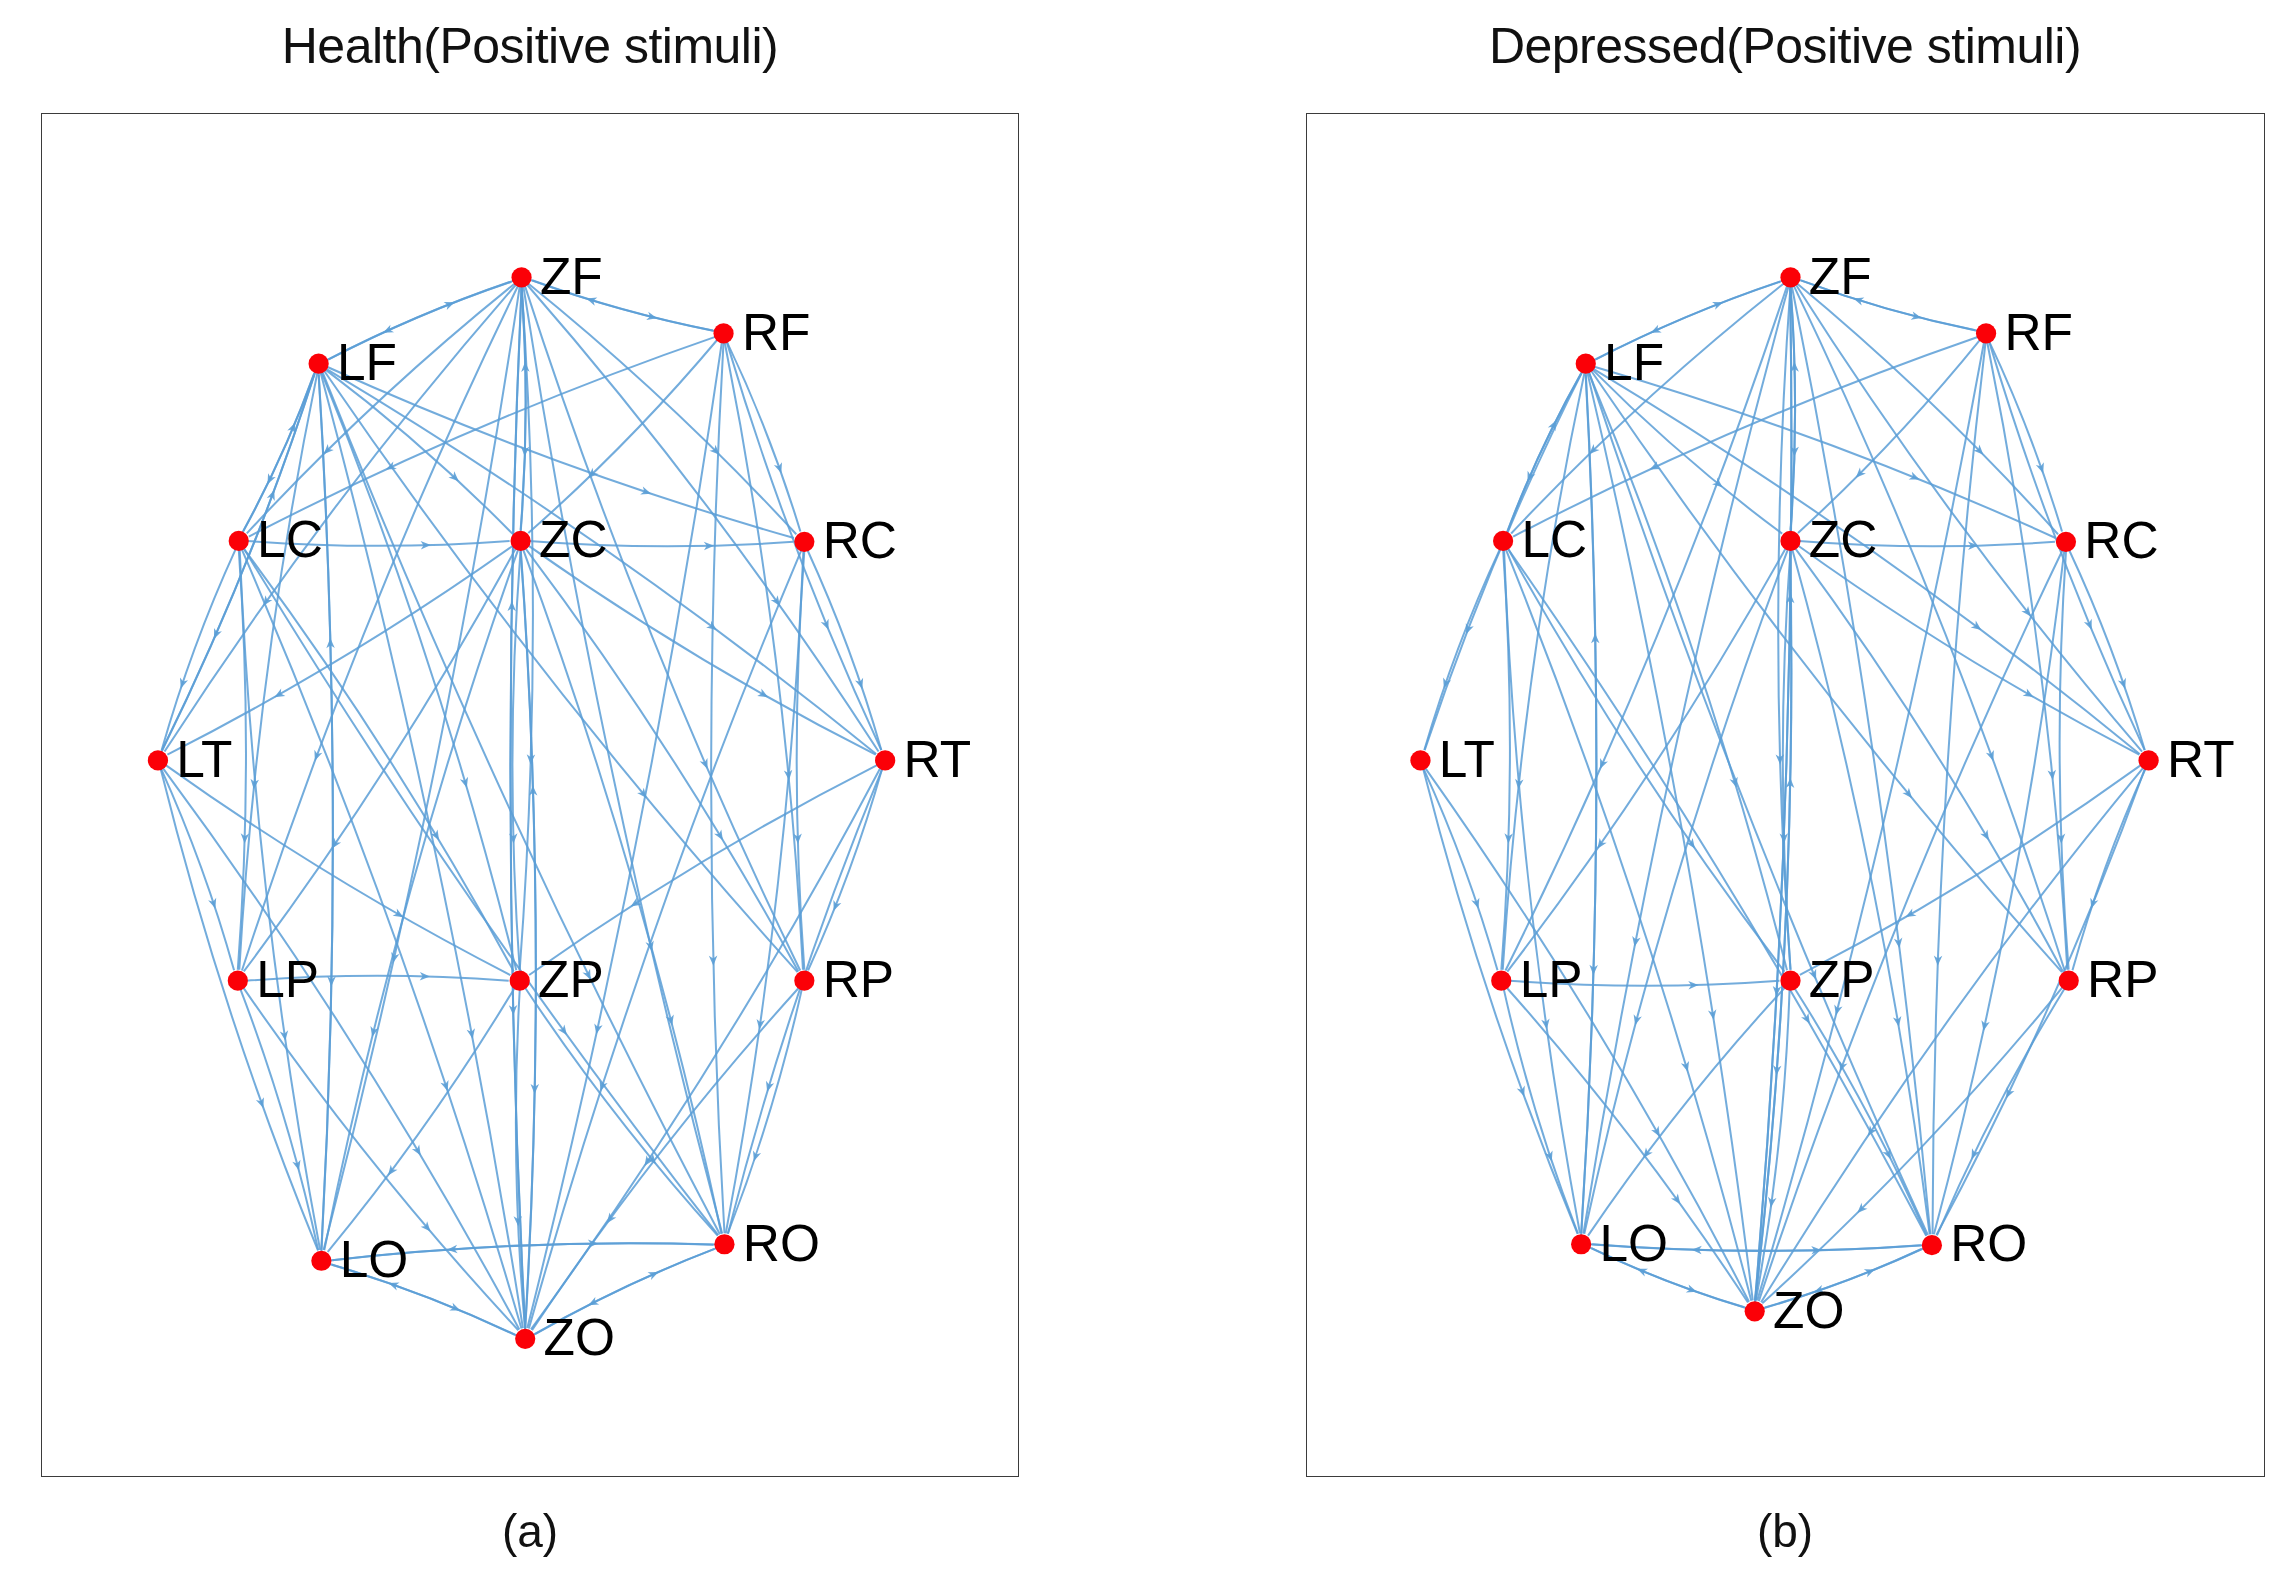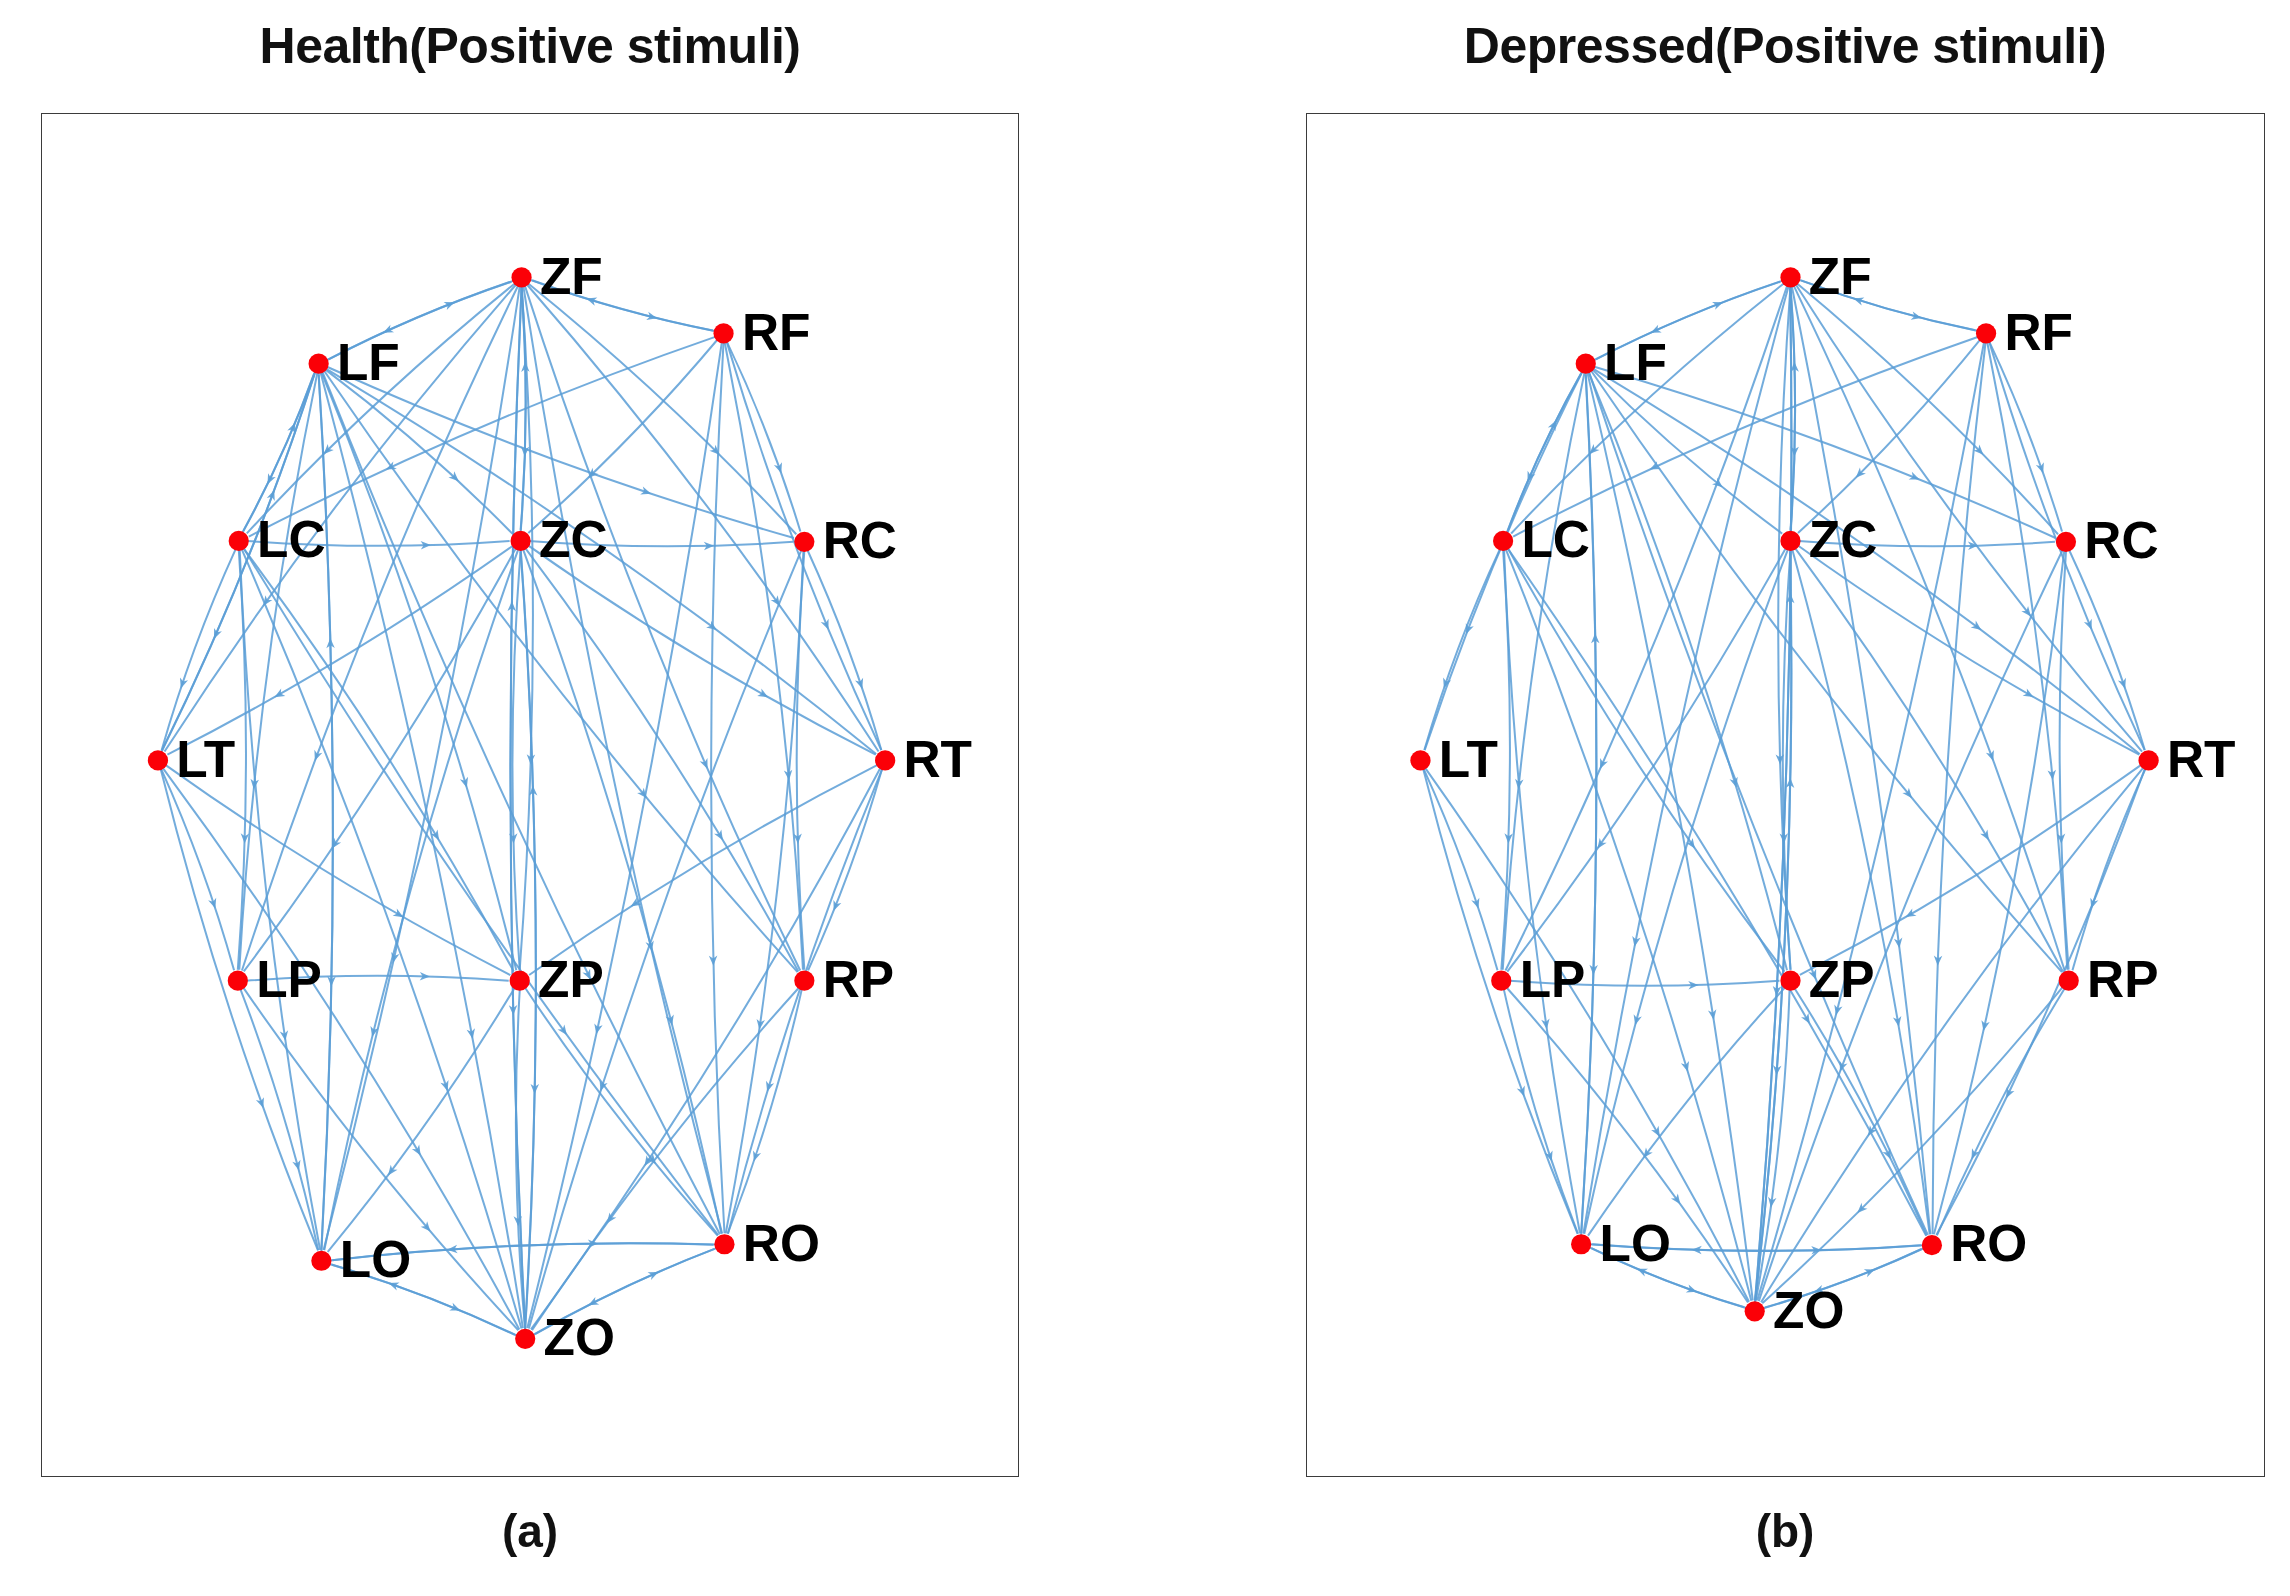--- a/index.html
+++ b/index.html
@@ -1,17 +1,17 @@
 <!DOCTYPE html>
 <html style="font-size:14.7px"><head>
 <meta charset="utf-8">
 <style>
   html,body{margin:0;padding:0;background:#ffffff;}
   body{width:2290px;height:1596px;font-family:"Liberation Sans",sans-serif;overflow:hidden;}
-  .figure{position:relative;width:2108px;height:1596px;background:#fff;font-weight:bold;}
+  .figure{position:relative;width:2108px;height:1596px;background:#fff;}
   .panel{position:absolute;top:0;height:100%;}
   .panel-title{position:absolute;left:0;right:0;text-align:center;font-size:50px;color:#111;
                font-family:"Liberation Sans",sans-serif;letter-spacing:-0.5px;white-space:nowrap;}
   .panel-frame{position:absolute;border:1.8px solid #3b3b3b;background:transparent;box-sizing:border-box;}
   .panel-caption{position:absolute;left:0;right:0;text-align:center;font-size:46px;color:#111;}
   svg.graph{position:absolute;left:0;top:0;overflow:visible;}
   .node-dot{fill:#fb0007;}
   .node-label{font-family:"Liberation Sans",sans-serif;font-size:56px;fill:#000;dominant-baseline:middle;}
   .edge{fill:none;stroke:#5b9ed6;stroke-width:2.2;stroke-opacity:.85;}
   .arrowhead{fill:#5b9ed6;fill-opacity:.9;}

